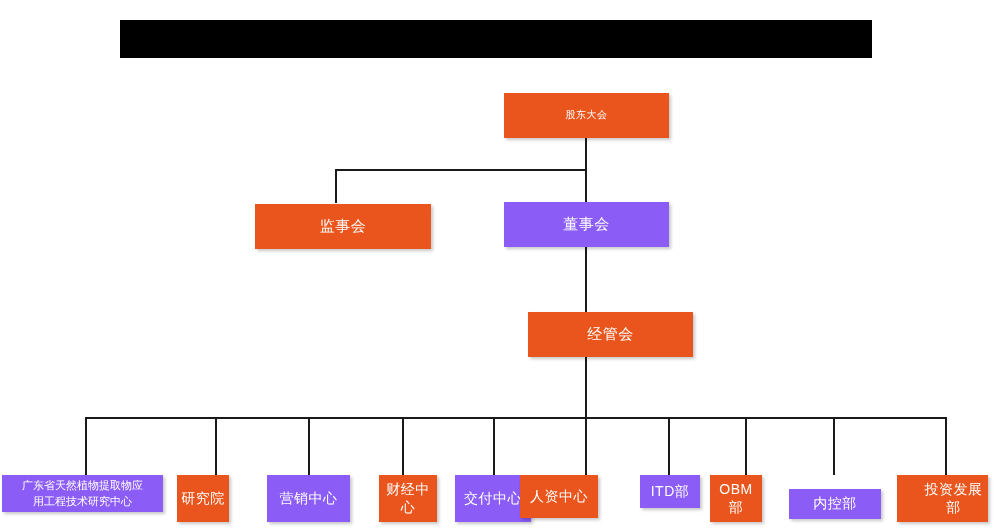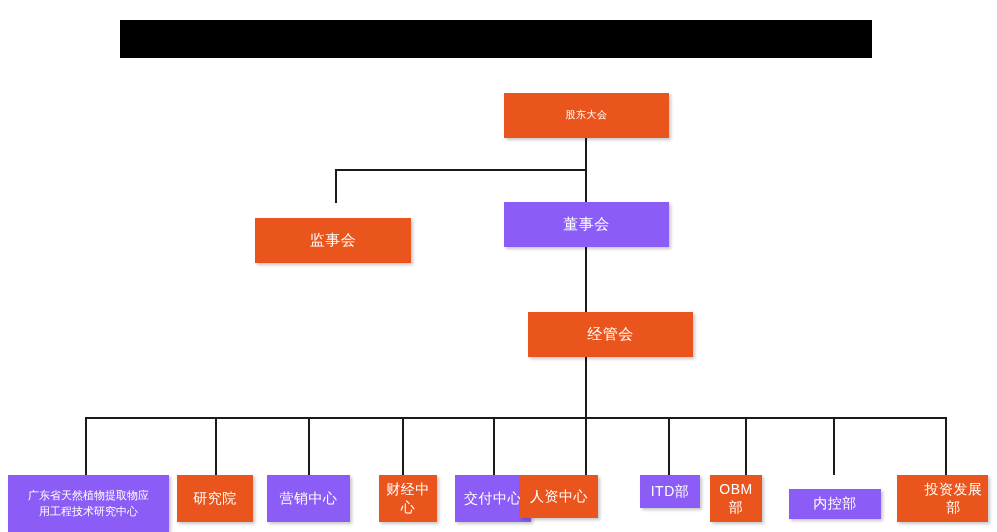--- a/index.html
+++ b/index.html
@@ -75,26 +75,26 @@
       <div class="conn v" style="left: 308px; top: 417px; height: 58px; background: rgb(26, 26, 26);"></div>
       <div class="conn v" style="left: 402px; top: 417px; height: 58px; background: rgb(26, 26, 26);"></div>
       <div class="conn v" style="left: 493px; top: 417px; height: 58px; background: rgb(26, 26, 26);"></div>
       <div class="conn v" style="left: 668px; top: 417px; height: 58px; background: rgb(26, 26, 26);"></div>
       <div class="conn v" style="left: 745px; top: 417px; height: 58px; background: rgb(26, 26, 26);"></div>
       <div class="conn v" style="left: 833px; top: 417px; height: 58px; background: rgb(26, 26, 26);"></div>
       <div class="conn v" style="left: 945px; top: 417px; height: 58px; background: rgb(26, 26, 26);"></div>
     </div>
   <div id="nodes-layer">
       <div class="node dark lvl1" style="left: 504px; top: 93px; width: 165px; height: 45px;">股东大会</div>
-      <div class="node dark lvl2" style="left: 255px; top: 218px; width: 156px; height: 45px;">监事会</div>
+      <div class="node dark lvl2" style="left: 255px; top: 204px; width: 176px; height: 45px;">监事会</div>
       <div class="node light lvl2" style="left: 504px; top: 202px; width: 165px; height: 45px;">董事会</div>
       <div class="node dark lvl3" style="left: 504px; top: 312px; width: 165px; height: 45px;">经管会</div>
-      <div class="node light leaf tiny" style="left: 2px; top: 475px; width: 161px; height: 57px; margin-left: 6px;">广东省天然植物提取物应
+      <div class="node light leaf tiny" style="left: 2px; top: 475px; width: 161px; height: 37px;">广东省天然植物提取物应
 用工程技术研究中心</div>
-      <div class="node dark leaf" style="left: 177px; top: 475px; width: 76px; height: 47px;">研究院</div>
+      <div class="node dark leaf" style="left: 177px; top: 475px; width: 52px; height: 47px;">研究院</div>
       <div class="node light leaf" style="left: 267px; top: 475px; width: 83px; height: 47px;">营销中心</div>
       <div class="node dark leaf" style="left: 379px; top: 475px; width: 58px; height: 47px;">财经中心</div>
       <div class="node light leaf" style="left: 455px; top: 475px; width: 76px; height: 47px;">交付中心</div>
       <div class="node dark leaf" style="left: 520px; top: 475px; width: 78px; height: 43px;">人资中心</div>
       <div class="node light leaf" style="left: 640px; top: 475px; width: 60px; height: 33px;">ITD部</div>
       <div class="node dark leaf" style="left: 710px; top: 475px; width: 52px; height: 47px;">OBM部</div>
       <div class="node light leaf" style="left: 789px; top: 489px; width: 92px; height: 30px;">内控部</div>
       <div class="node dark leaf" style="left: 897px; top: 475px; width: 91px; height: 47px; padding-left: 25px;">投资发展部</div>
     </div>
 

